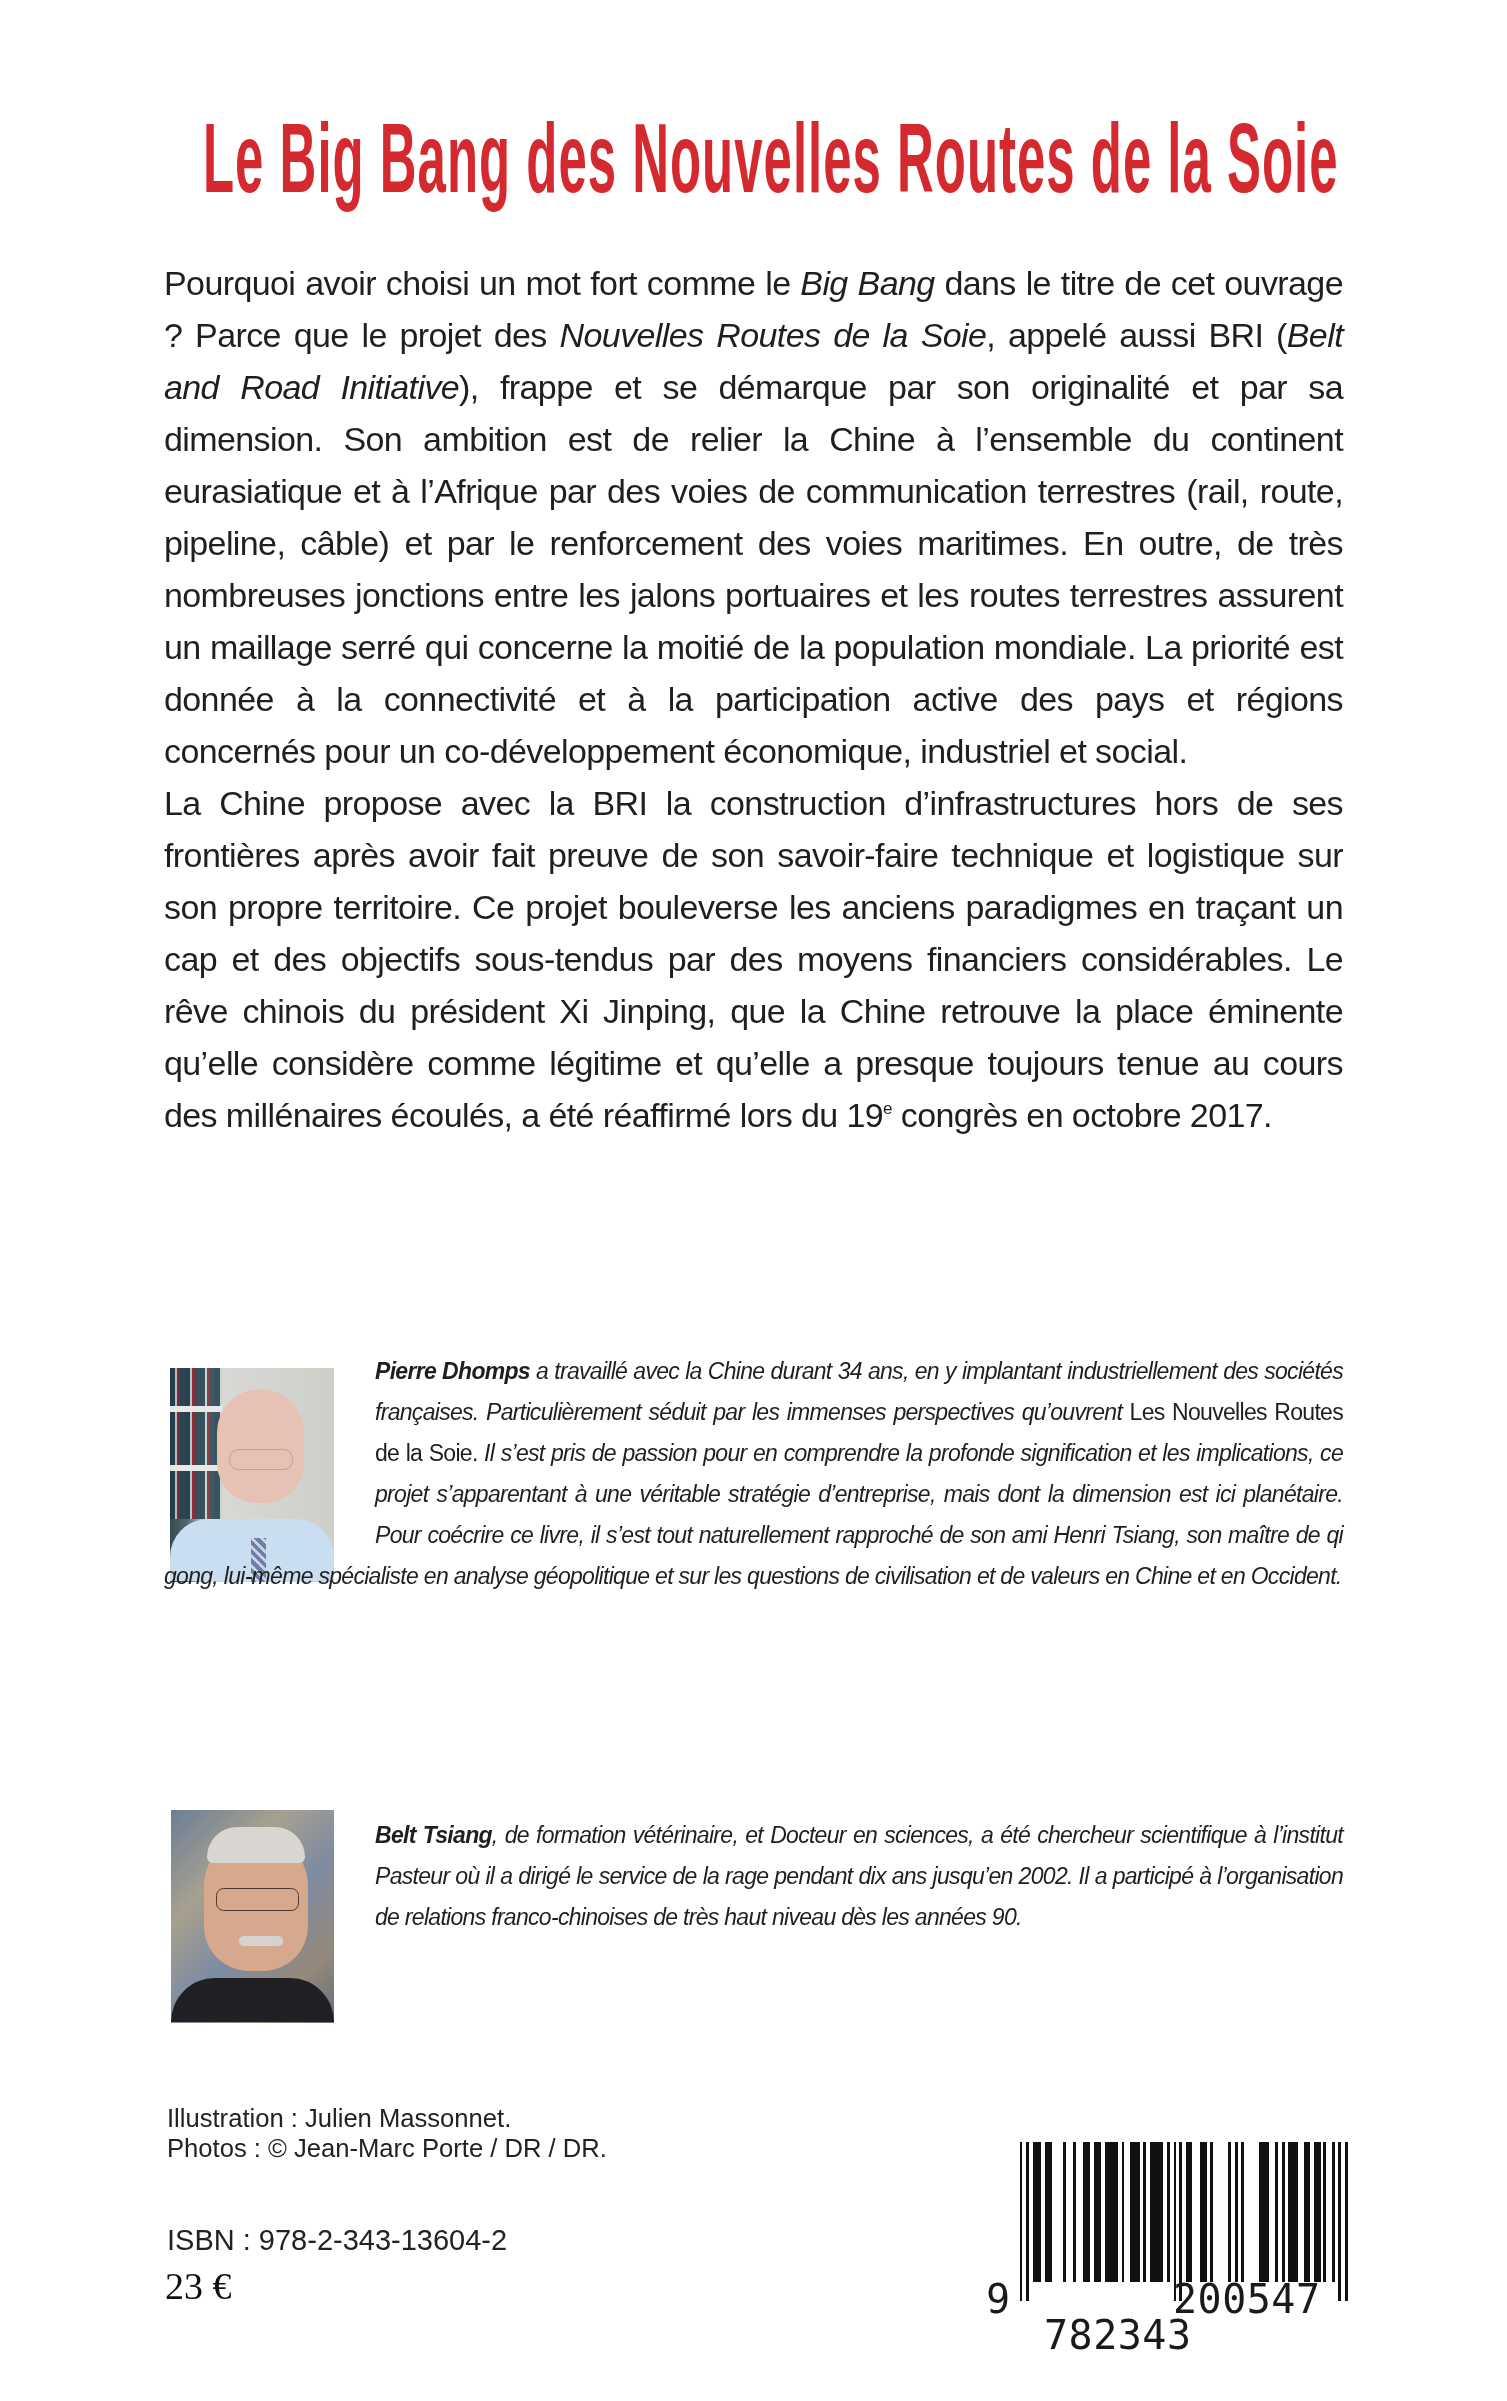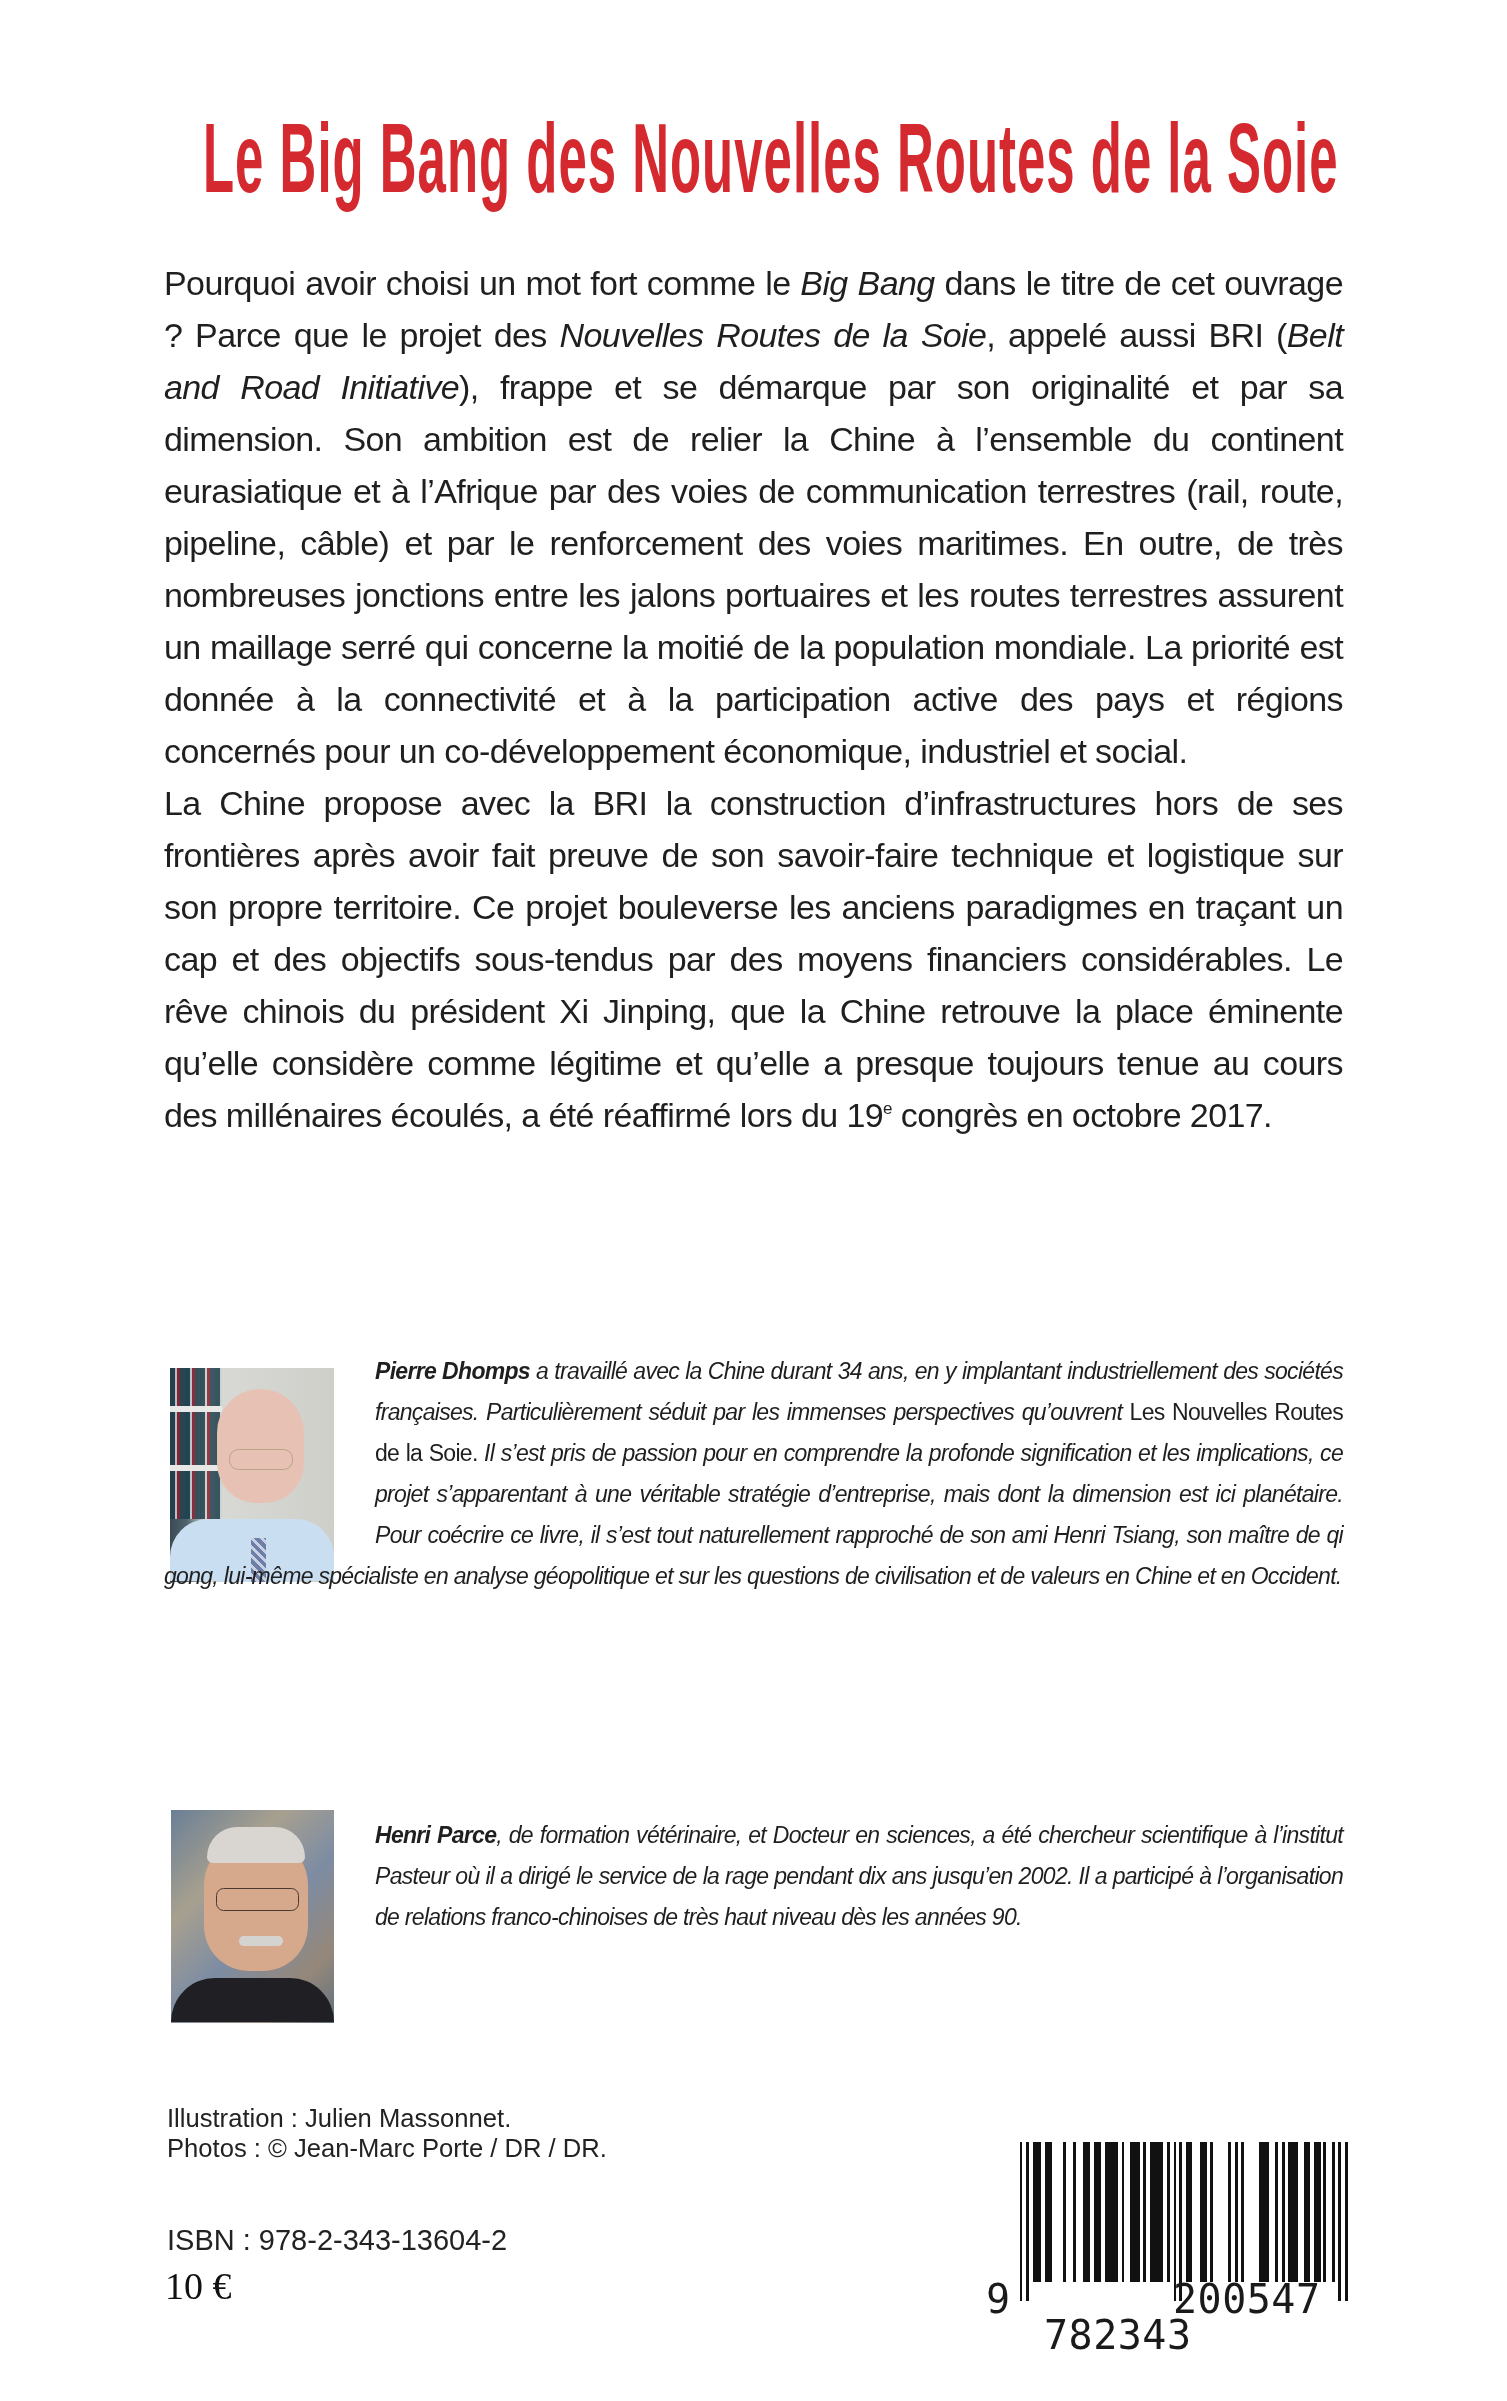--- a/index.html
+++ b/index.html
@@ -107,30 +107,30 @@
 
 <div class="photo photo2" title="Portrait of Henri Tsiang">
   <div class="sweater"></div>
   <div class="head"></div>
   <div class="hair"></div>
   <div class="glasses"></div>
   <div class="mustache"></div>
 </div>
 
 <div class="bio bio2">
-  <b>Henri Parce</b><span>, de formation vétérinaire, et Docteur en sciences, a été chercheur scientifique à l’institut Pasteur où il a dirigé le service de la rage pendant dix ans jusqu’en 2002. Il a participé à l’organisation de relations franco-chinoises de très haut niveau dès les années 90.</span>
+  <b>Belt Tsiang</b><span>, de formation vétérinaire, et Docteur en sciences, a été chercheur scientifique à l’institut Pasteur où il a dirigé le service de la rage pendant dix ans jusqu’en 2002. Il a participé à l’organisation de relations franco-chinoises de très haut niveau dès les années 90.</span>
 </div>
 
 <div class="credits">
   <div>Illustration : Julien Massonnet.</div>
   <div>Photos : © Jean-Marc Porte / DR / DR.</div>
 </div>
 
 <div class="isbn">ISBN : 978-2-343-13604-2</div>
-<div class="price">10 €</div>
+<div class="price">23 €</div>
 
 <div class="barcode">
   <div class="bars">
     <div class="bar guard" style="width:2.8px;margin-left:7.6px"></div>
     <div class="bar guard" style="width:2.8px;margin-left:3.8px"></div>
     <div class="bar" style="width:8.5px;margin-left:3.8px"></div>
     <div class="bar" style="width:6.6px;margin-left:3.8px"></div>
     <div class="bar" style="width:2.8px;margin-left:11.4px"></div>
     <div class="bar" style="width:2.8px;margin-left:7.6px"></div>
     <div class="bar" style="width:7.6px;margin-left:6.6px"></div>

